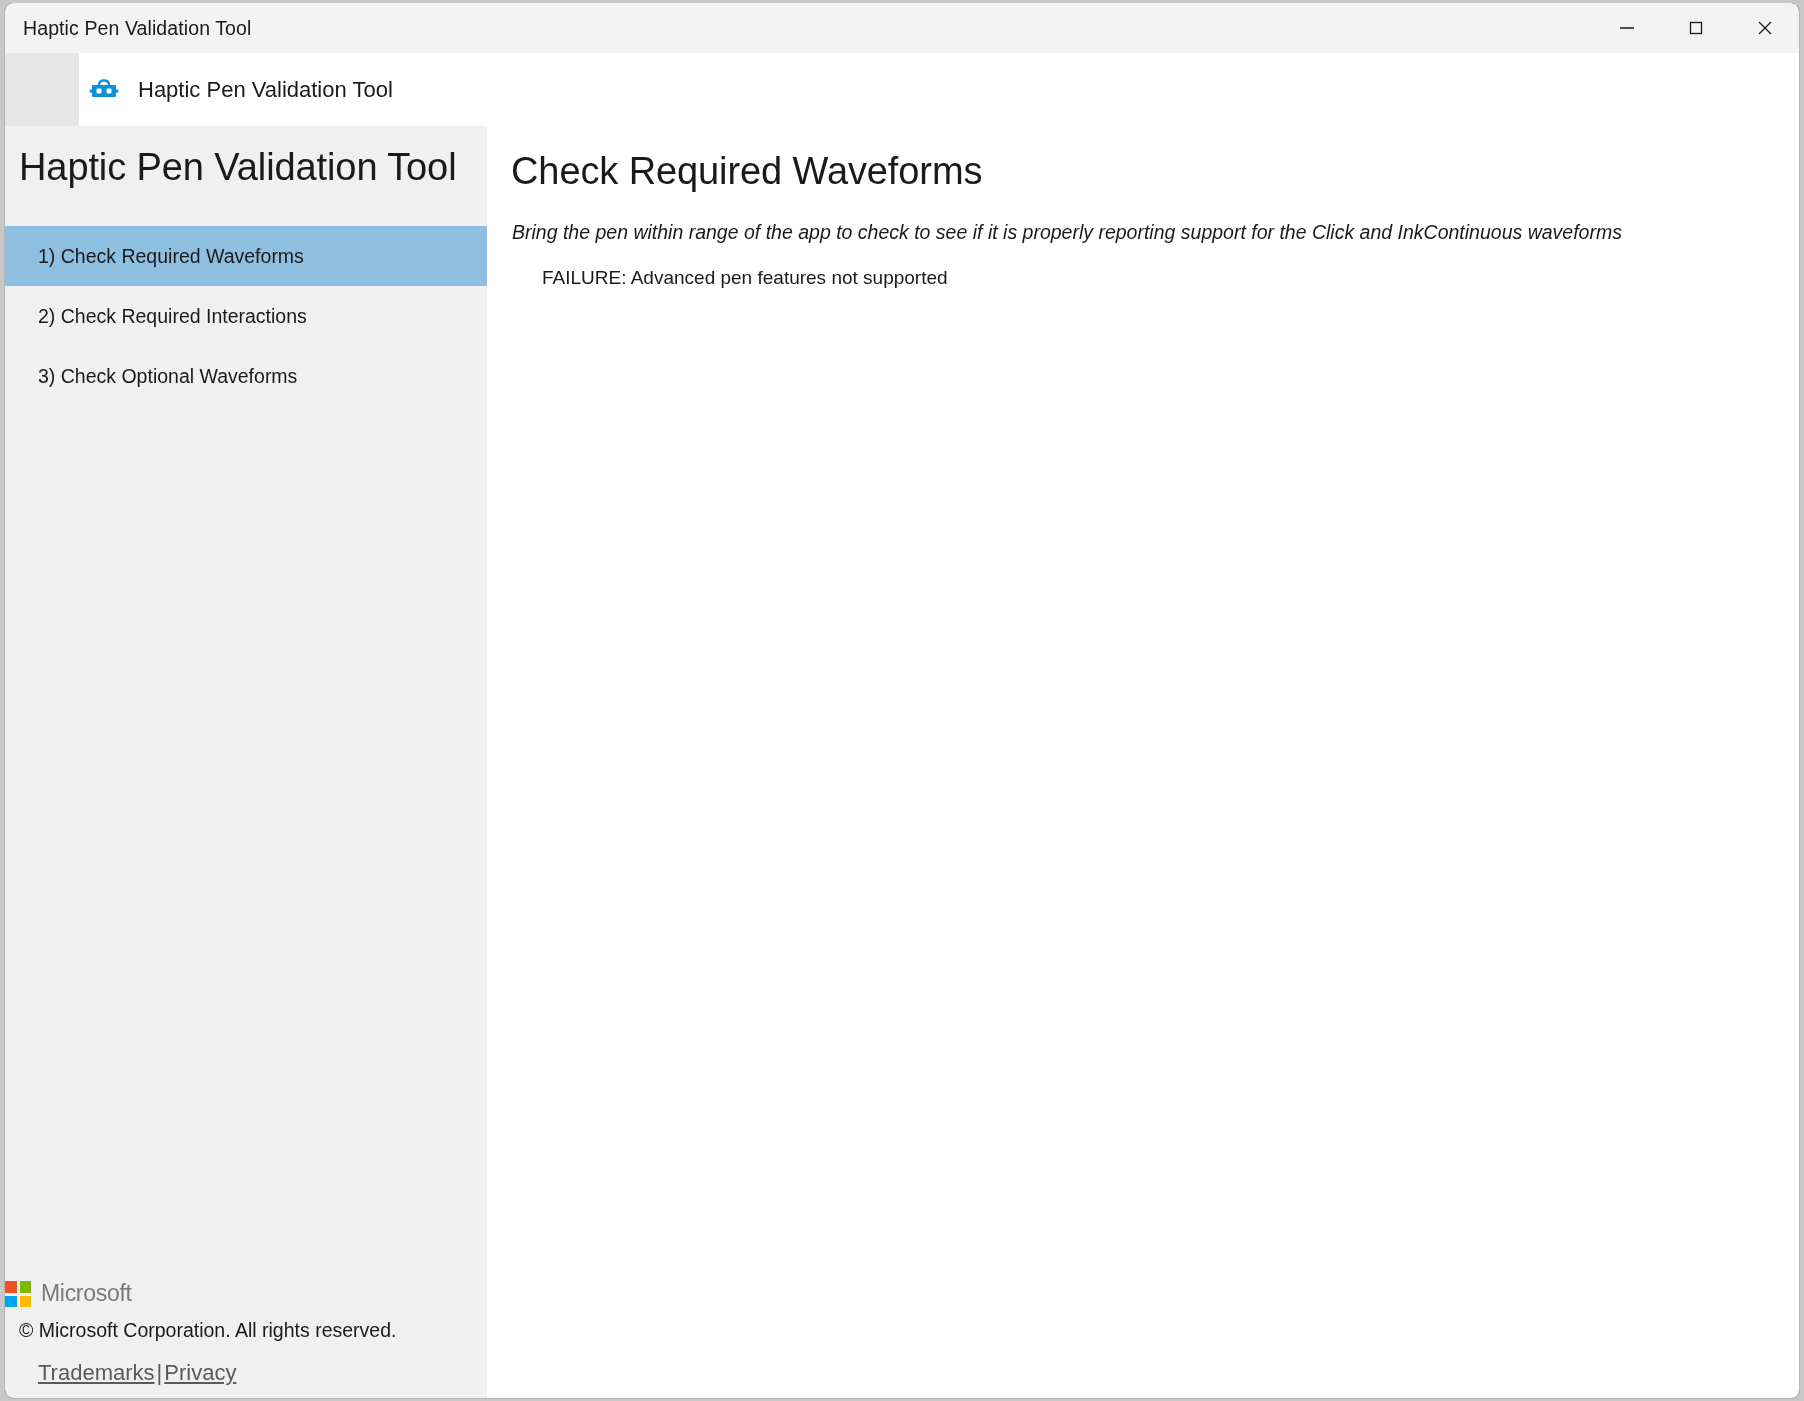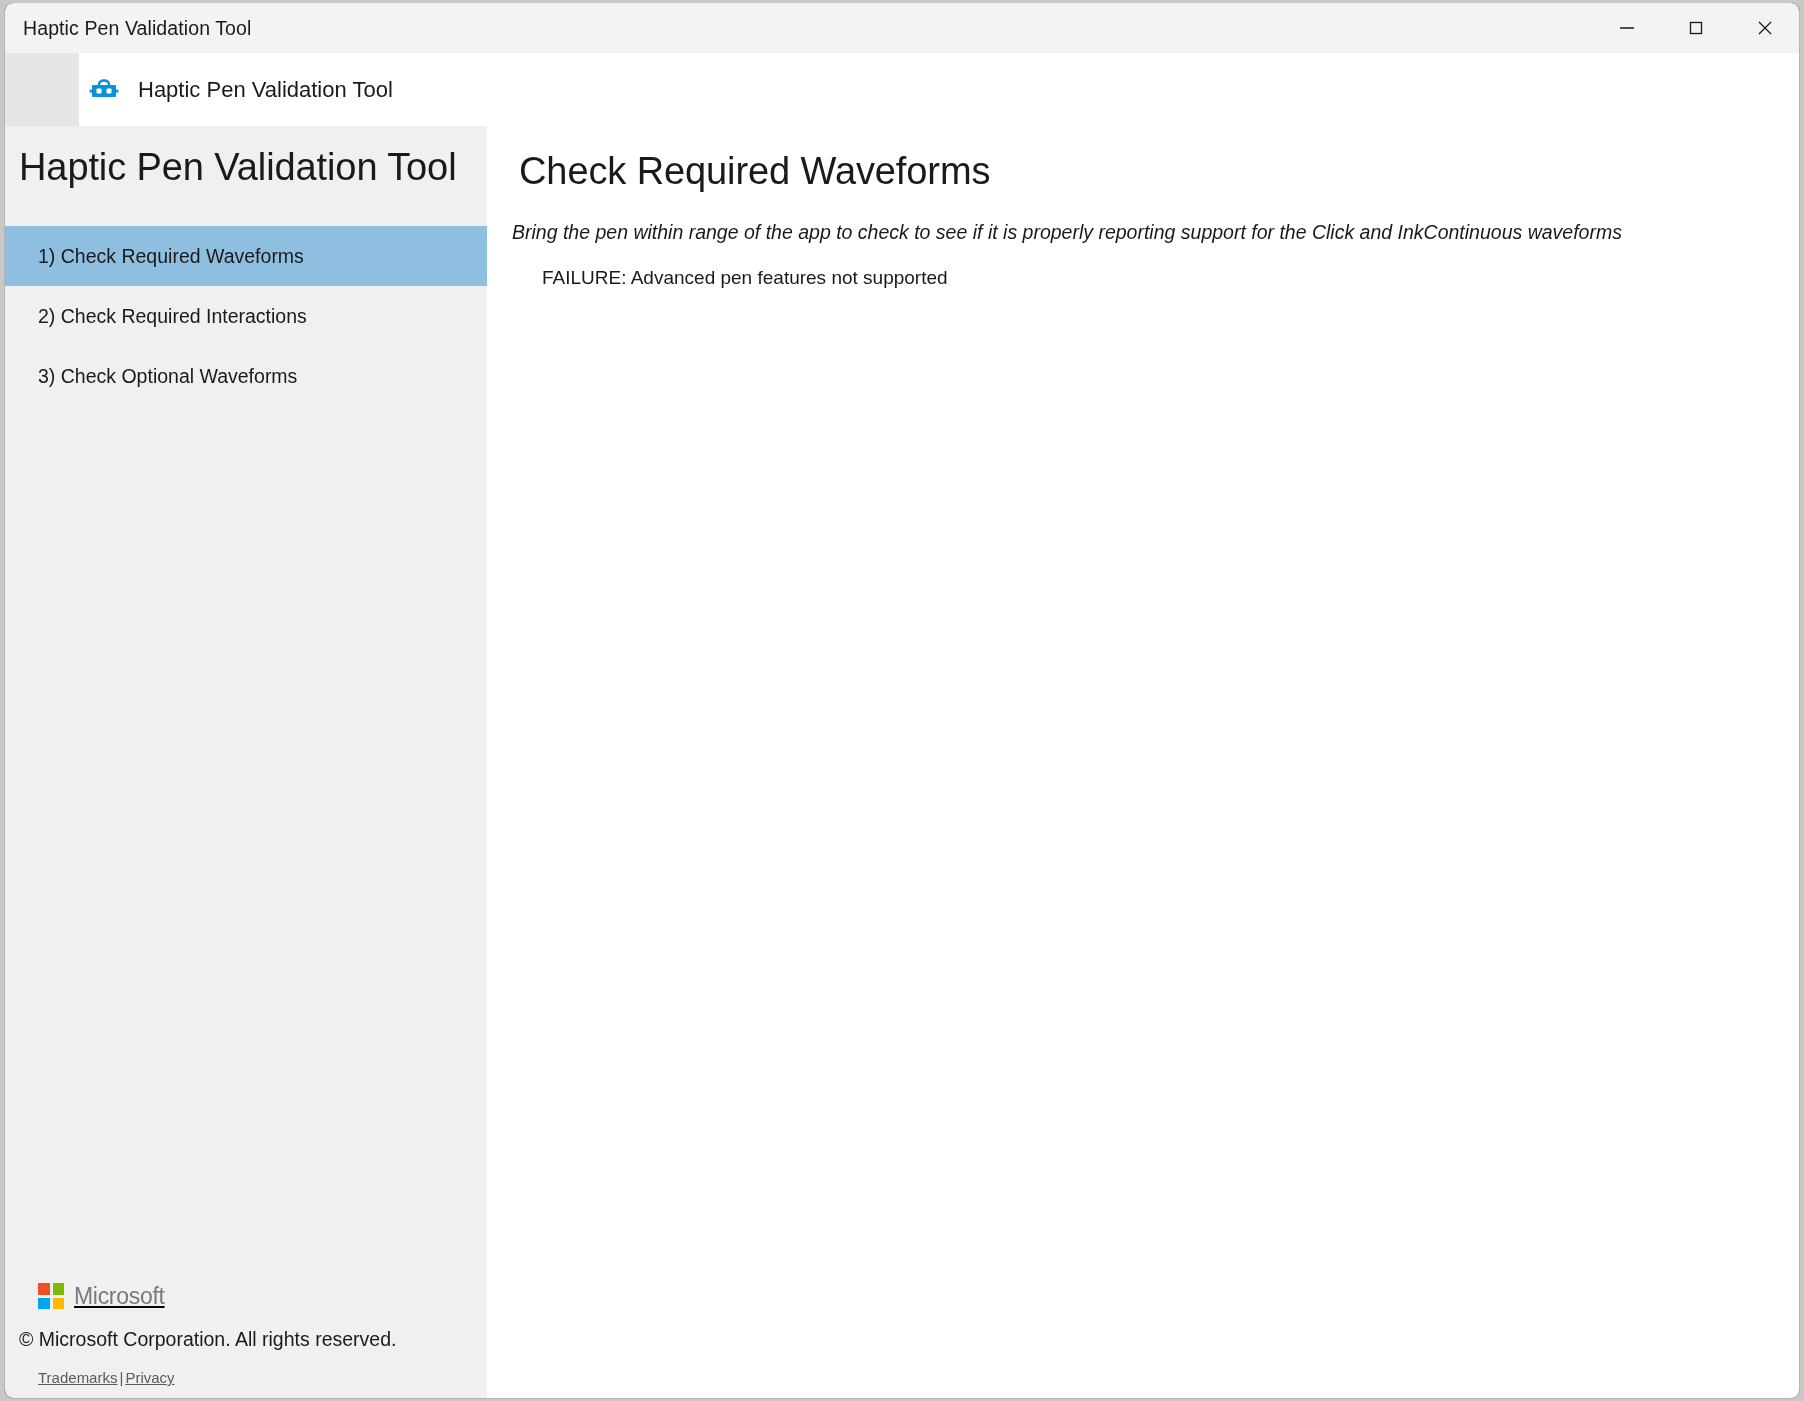--- a/index.html
+++ b/index.html
@@ -156,24 +156,22 @@
 
   
   #sidebar-footer {
     position: absolute;
     left: 0;
     bottom: 12px;
     width: 100%;
   }
   #ms-logo-row {
     display: flex;
-    align-items: center;
-    padding-left: 33px;
+    align-items: flex-end;
     height: 40px;
-    text-decoration: underline;
   }
   #ms-logo-squares {
     width: 26px;
     height: 26px;
     display: grid;
     grid-template-columns: 1fr 1fr;
     grid-template-rows: 1fr 1fr;
     gap: 3px;
   }
   #ms-logo-squares i { display: block; }
@@ -186,21 +184,21 @@
   #copyright-line {
     padding-left: 14px;
     margin-top: 12px;
     font-size: 19.5px;
     color: #1a1a1a;
     white-space: nowrap;
   }
   #footer-links {
     padding-left: 33px;
     margin-top: 18px;
-    font-size: 15px;
+    font-size: 22px;
     color: #5a5a5a;
     white-space: nowrap;
   }
   #footer-links a {
     color: #5a5a5a;
     text-decoration: underline;
   }
   #footer-links .sep {
     padding: 0 2px;
     text-decoration: none;
@@ -210,21 +208,21 @@
   #main-content {
     position: absolute;
     left: 482px;
     top: 123px;
     right: 0;
     bottom: 0;
     background: #ffffff;
   }
   #content-title {
     position: absolute;
-    left: 32px;
+    left: 24px;
     top: 24px;
     font-size: 38px;
     font-weight: 400;
     color: #1a1a1a;
     white-space: nowrap;
     letter-spacing: -.1px;
   }
   #content-description {
     position: absolute;
     left: 25px;

